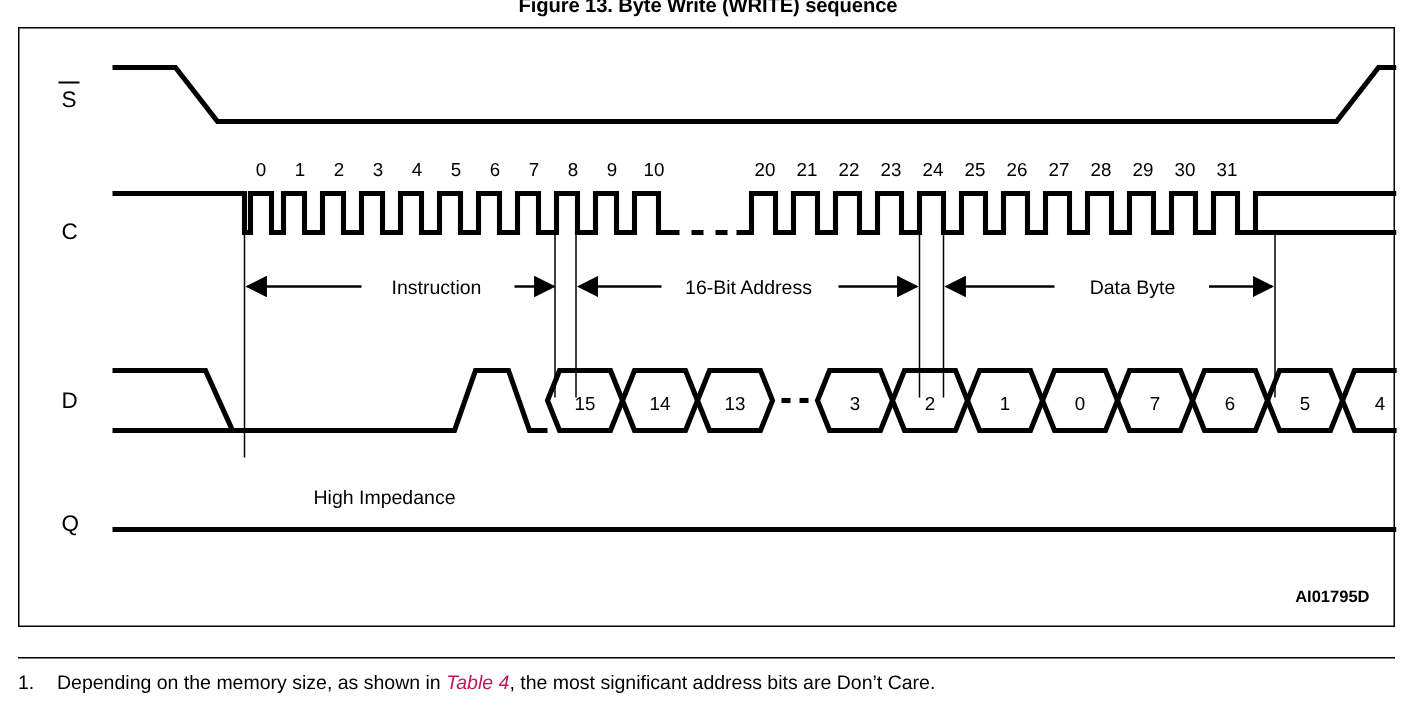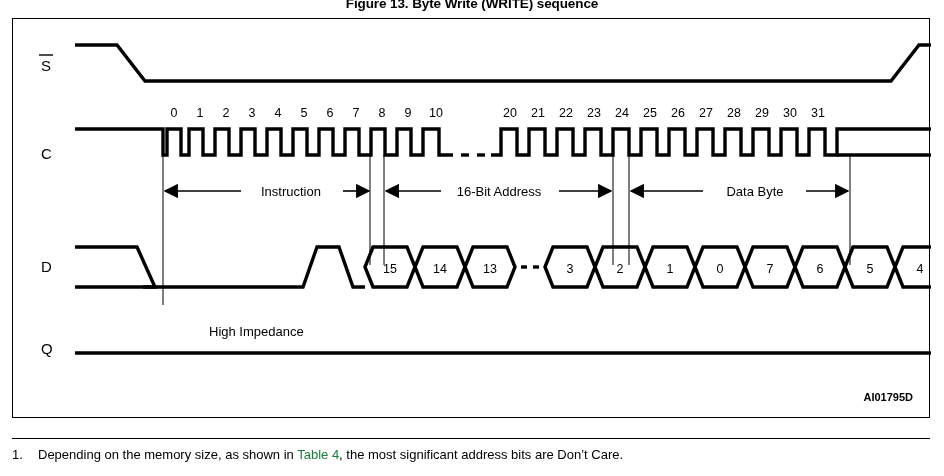--- a/index.html
+++ b/index.html
@@ -25,21 +25,21 @@
   .fig-id{font-size:11px;fill:#000;font-family:"Liberation Sans", sans-serif;text-anchor:end;font-weight:bold;}
   #footnote-rule{
     position:absolute;left:12px;top:438px;width:918px;height:0;
     border-top:1px solid #000;
   }
   #footnote{
     position:absolute;left:12px;top:446px;width:918px;
     font-size:13px;line-height:17px;white-space:nowrap;
   }
   #footnote .fn-num{display:inline-block;width:26px;}
-  #footnote .fn-link{color:#15803d;}
+  #footnote .fn-link{color:#be185d;font-style:italic;}
 </style>
 </head>
 <body>
 
 <div id="figure-title">Figure 13. Byte Write (WRITE) sequence</div>
 
 <div id="figure-frame">
   <svg id="diagram-svg" width="918" height="400" viewBox="0 0 918 400">
 
     <g>

